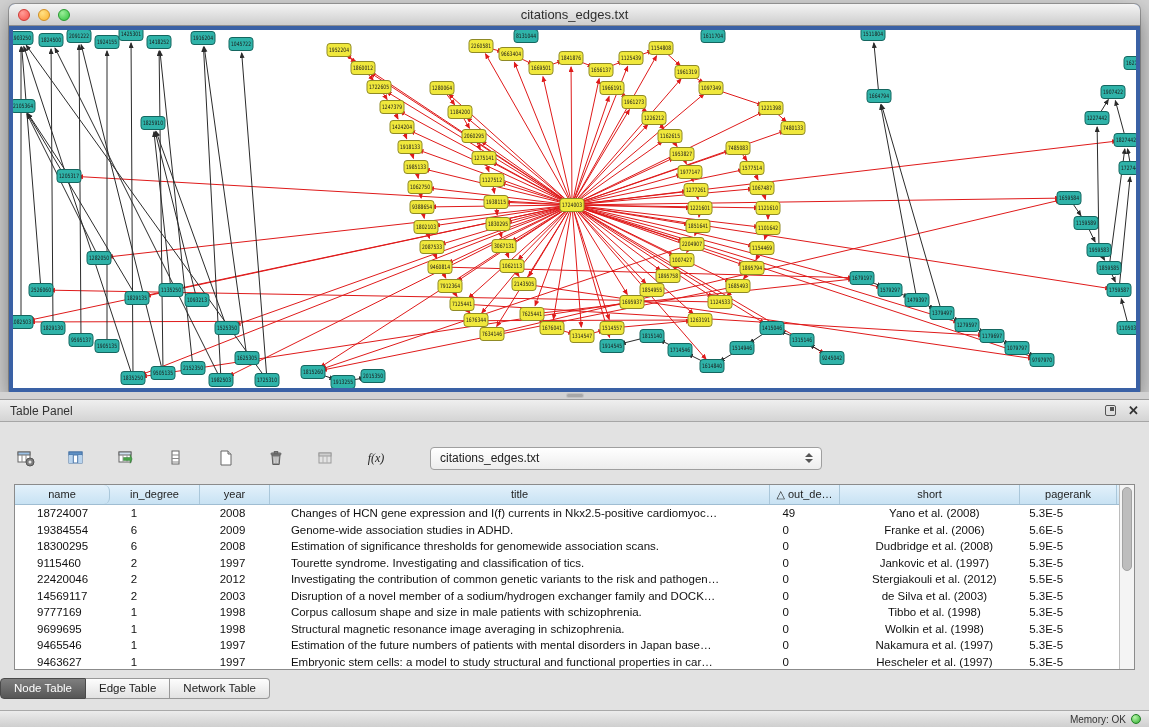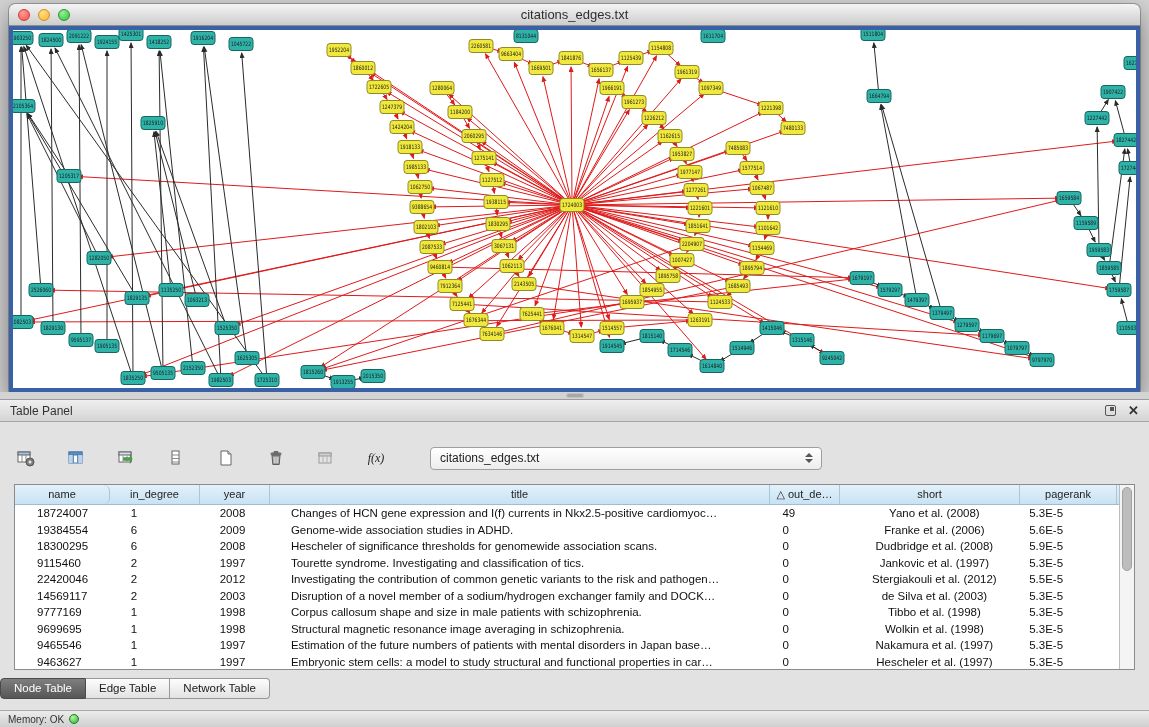--- a/index.html
+++ b/index.html
@@ -58,21 +58,21 @@
   .vthumb{position:absolute;left:2px;top:2px;width:10px;height:84px;border-radius:6px;background:#bdbdbd;border:1px solid #a2a2a2;}
 
   .tabs-row{margin-top:8px;display:flex;justify-content:flex-start;}
   .tab-btn{height:21px;padding:0 13px;font-size:11.5px;line-height:19px;cursor:pointer;
     background:linear-gradient(#fdfdfd,#e2e2e2);border:1px solid #989898;color:#222;}
   .tab-btn.sel{background:linear-gradient(#7f7f7f,#565656);border-color:#4a4a4a;color:#fff;border-radius:4px 0 0 4px;}
   .tab-btn.mid{border-left:none;}
   .tab-btn.last{border-left:none;border-radius:0 4px 4px 0;}
 
   .statusbar{position:absolute;left:0;bottom:0;width:100%;height:17px;background:linear-gradient(#ececec,#cfcfcf);
-    border-top:1px solid #a9a9a9;display:flex;align-items:center;justify-content:flex-start;padding:0 8px;gap:5px;}
+    border-top:1px solid #a9a9a9;display:flex;align-items:center;justify-content:flex-end;padding:0 8px;gap:5px;}
   .mem-label{font-size:10px;color:#333;}
   .mem-dot{width:10px;height:10px;border-radius:50%;background:radial-gradient(circle at 35% 30%,#b7f5a9,#2fae2f);border:1px solid #1f7e22;}
 </style>
 </head>
 <body>
 
 <div class="net-window">
   <div class="titlebar">
     <div class="traffic">
       <span class="tl red"></span>
@@ -923,21 +923,21 @@
           <div class="td c2">2009</div>
           <div class="td c3">Genome-wide association studies in ADHD.</div>
           <div class="td c4">0</div>
           <div class="td c5">Franke et al. (2006)</div>
           <div class="td c6">5.6E-5</div>
         </div>
         <div class="tr">
           <div class="td c0">18300295</div>
           <div class="td c1">6</div>
           <div class="td c2">2008</div>
-          <div class="td c3">Hescheler of significance thresholds for genomewide association scans.</div>
+          <div class="td c3">Estimation of significance thresholds for genomewide association scans.</div>
           <div class="td c4">0</div>
           <div class="td c5">Dudbridge et al. (2008)</div>
           <div class="td c6">5.9E-5</div>
         </div>
         <div class="tr">
           <div class="td c0">9115460</div>
           <div class="td c1">2</div>
           <div class="td c2">1997</div>
           <div class="td c3">Tourette syndrome. Investigating and classification of tics.</div>
           <div class="td c4">0</div>

